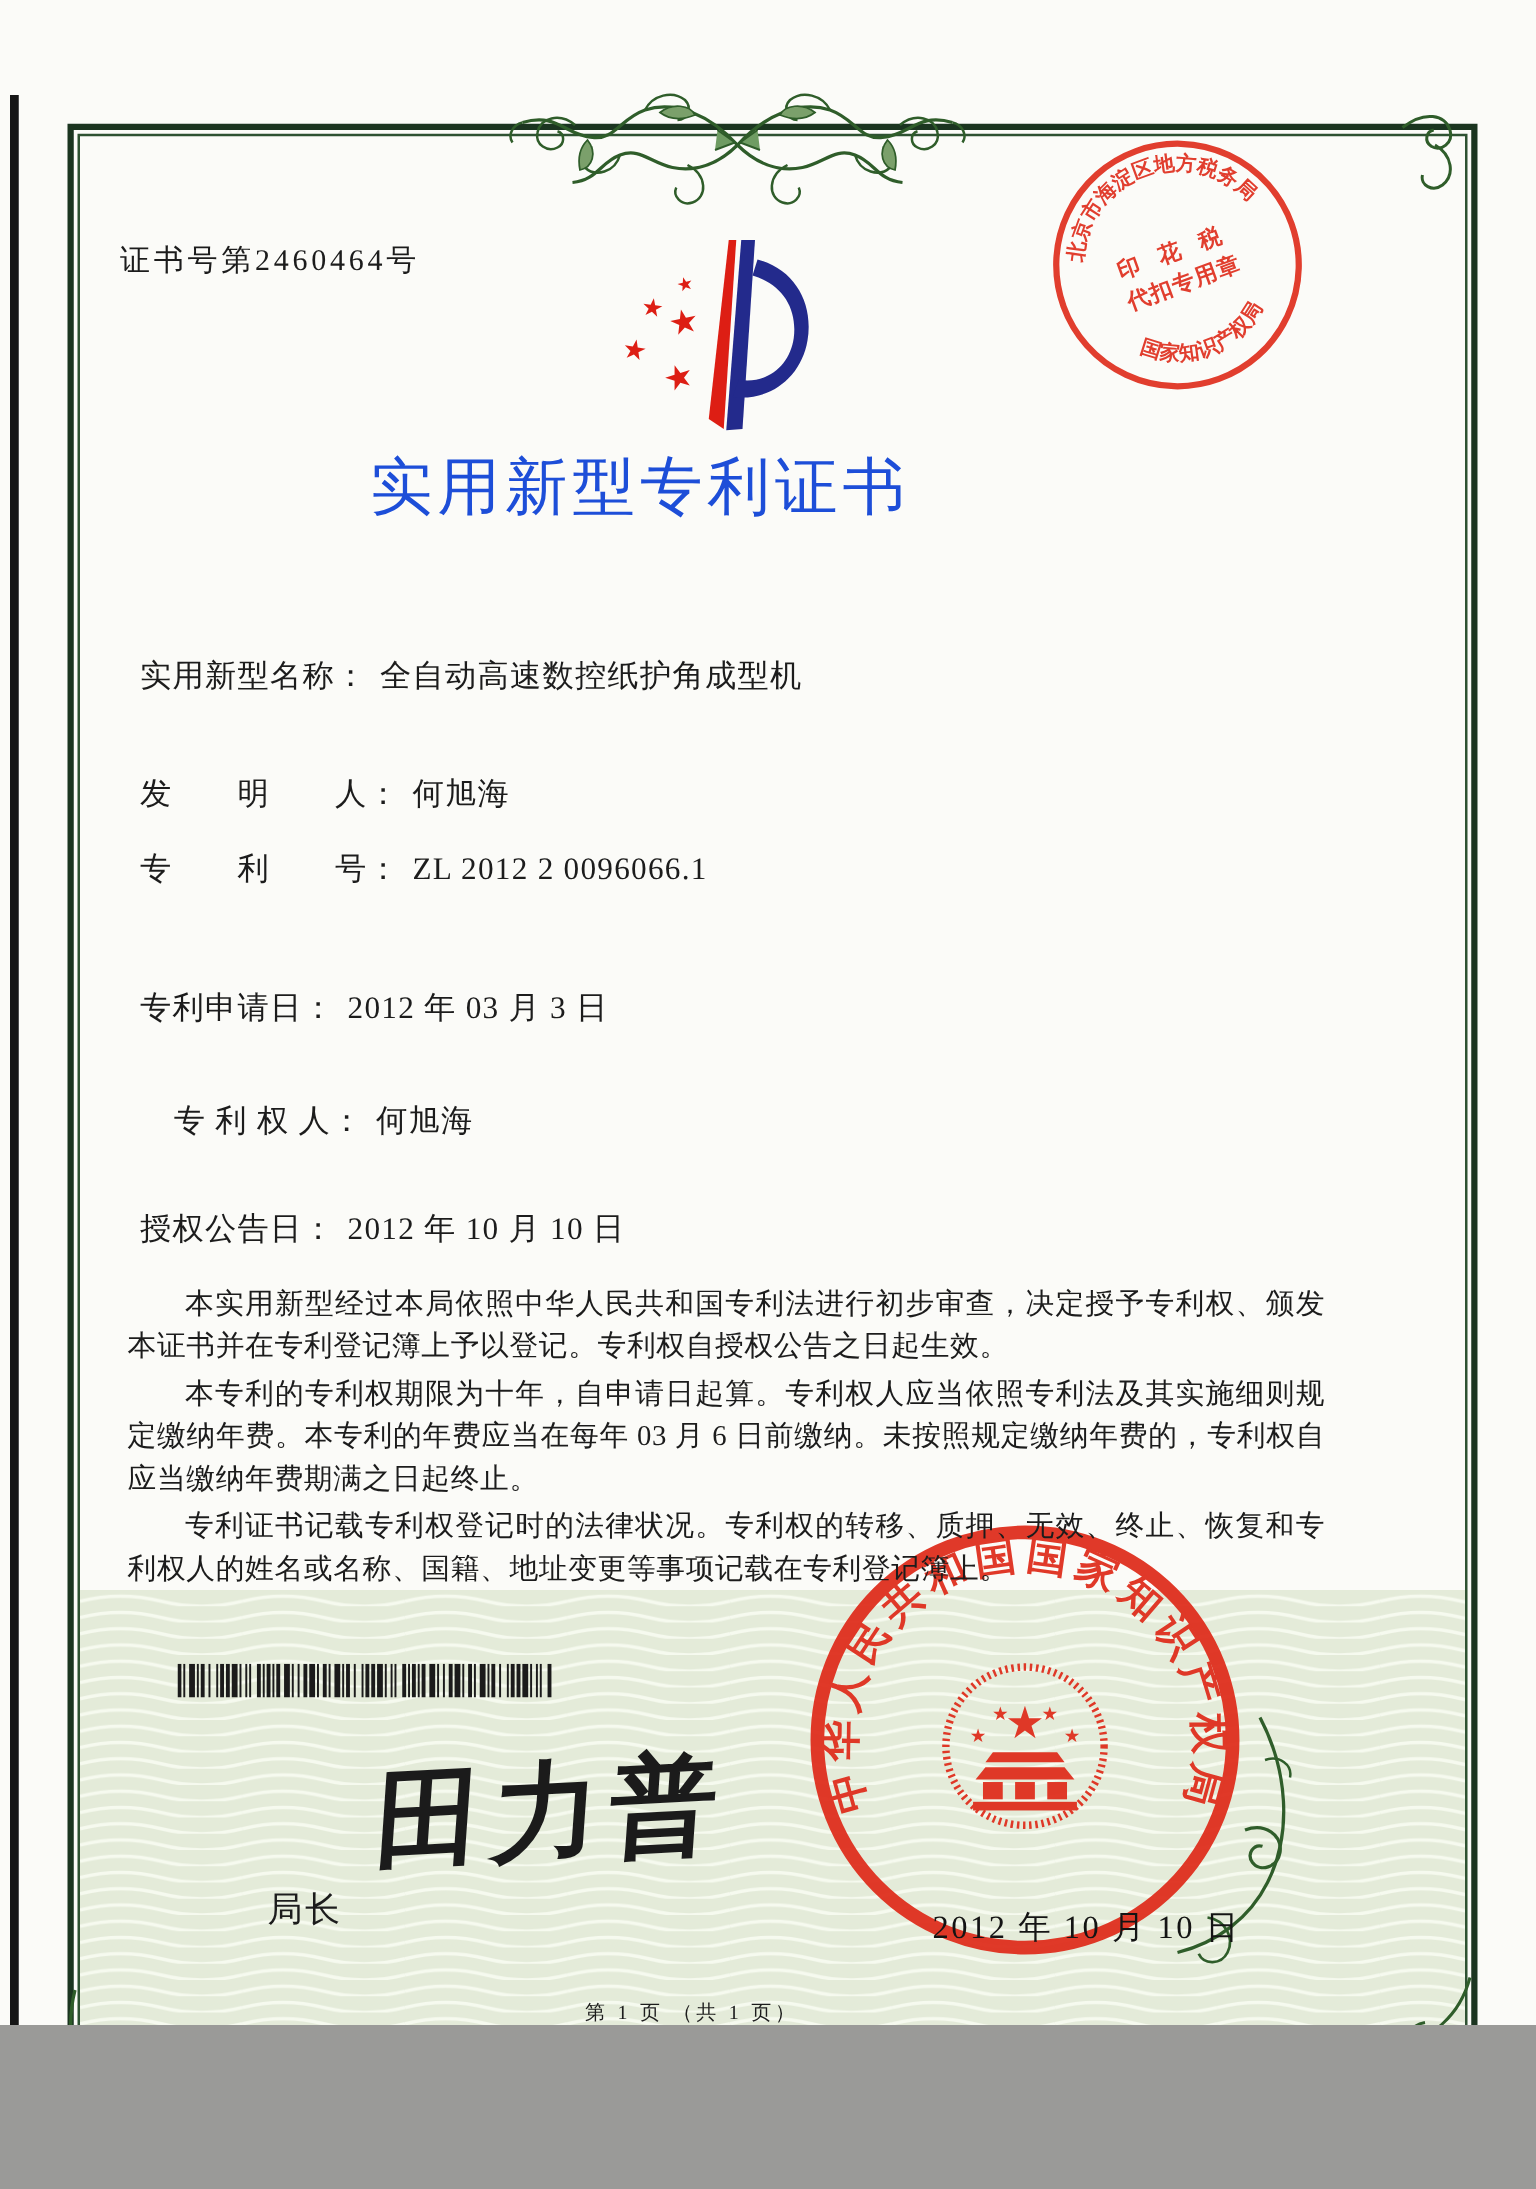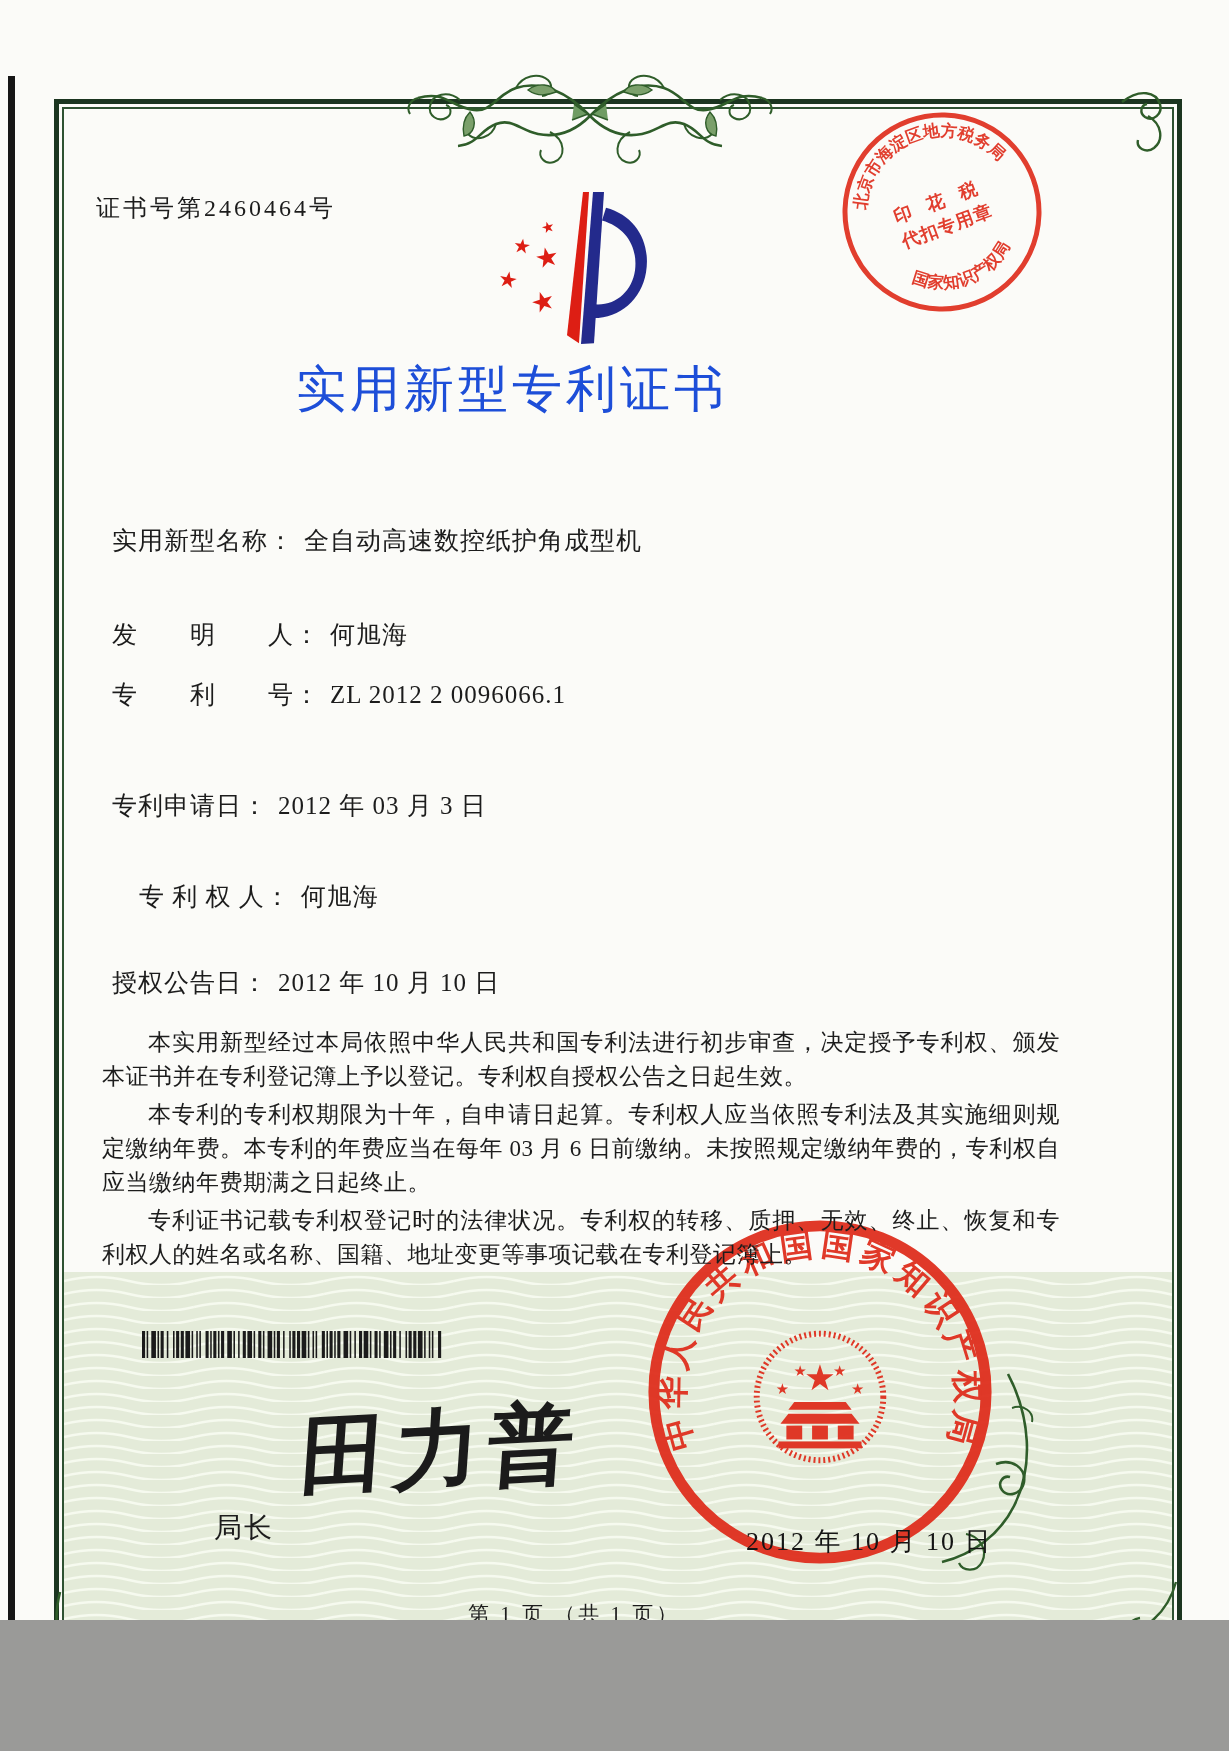--- a/index.html
+++ b/index.html
@@ -32,21 +32,21 @@
 
   .barcode{position:absolute;left:142px;top:1331px;z-index:5;}
 
   .sig-title{position:absolute;left:214px;top:1509px;font-size:28px;letter-spacing:2px;z-index:5;}
   .sig-name{position:absolute;left:300px;top:1392px;font-size:86px;font-weight:bold;z-index:5;
             letter-spacing:8px;color:#1b1b1b;transform:rotate(-3deg) skewX(-7deg);}
 
   .seal{position:absolute;left:642px;top:1214px;z-index:3;opacity:.93;}
   .seal-date{position:absolute;left:746px;top:1524px;font-size:26px;letter-spacing:2px;z-index:6;color:#141414;}
 
-  .footer{position:absolute;left:468px;top:1600px;font-size:21px;letter-spacing:3px;z-index:5;}
+  .footer{position:absolute;left:468px;top:1600px;font-size:16px;letter-spacing:3px;z-index:5;}
 
   .dragons{position:absolute;left:400px;top:54px;z-index:6;}
   .fl-tr{position:absolute;left:1118px;top:72px;z-index:6;}
   .fl-bl{position:absolute;left:42px;top:1582px;z-index:6;}
   .fl-br{position:absolute;left:912px;top:1368px;z-index:6;}
   .fl-brc{position:absolute;left:1092px;top:1574px;z-index:6;}
 </style>
 </head>
 <body>
 

